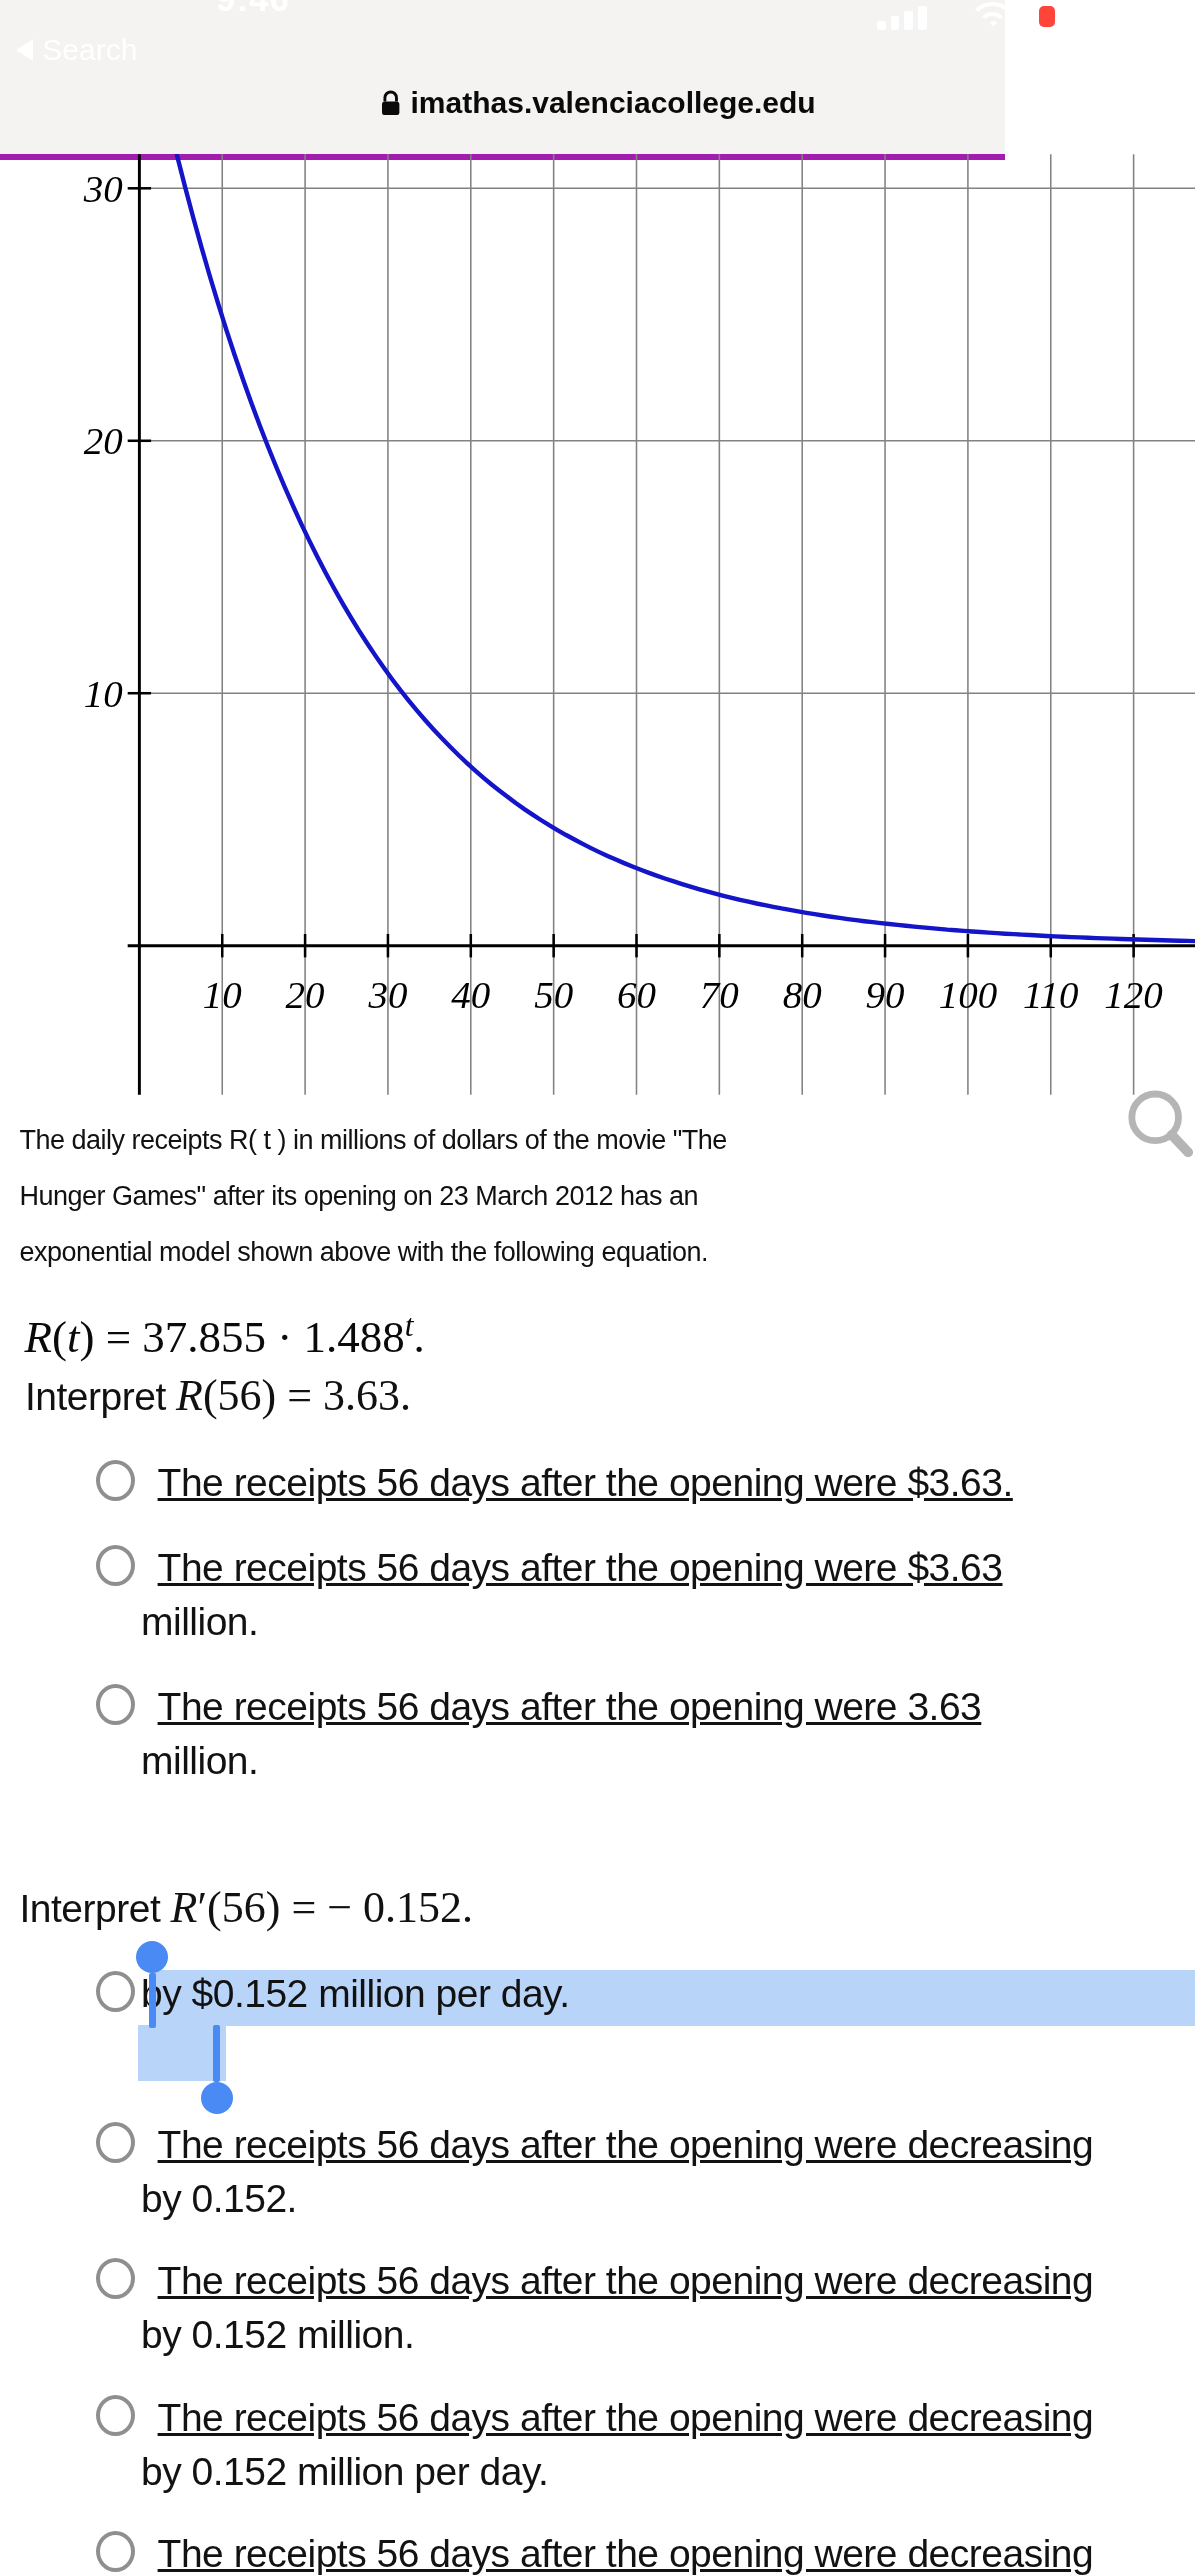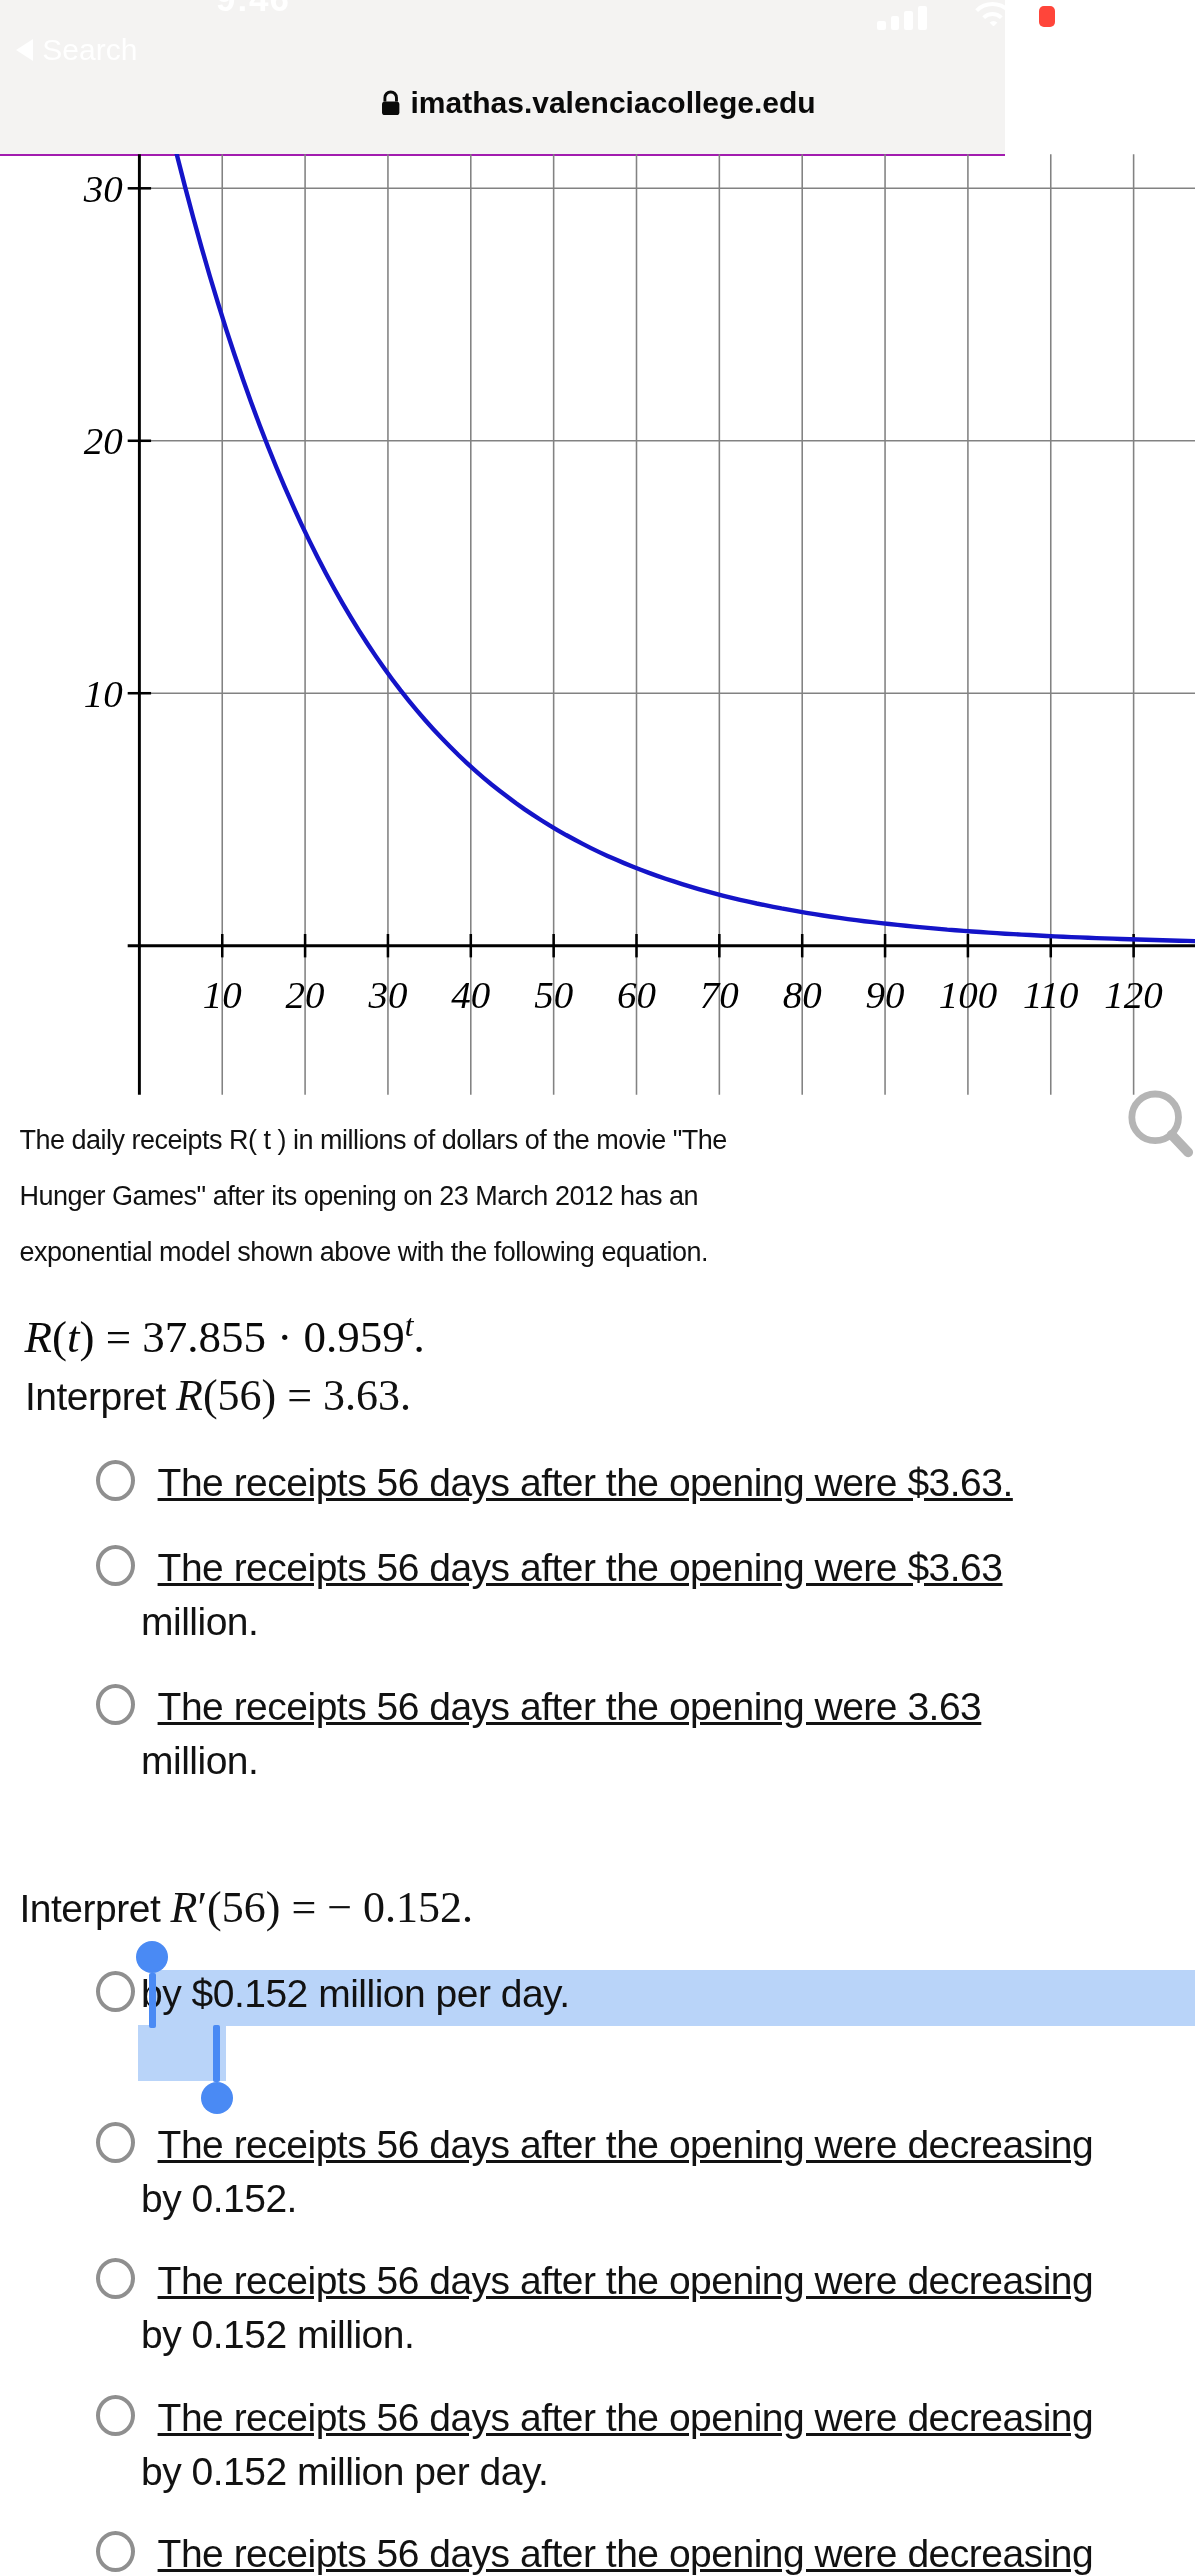--- a/index.html
+++ b/index.html
@@ -2,21 +2,21 @@
 <html><head>
 <meta charset="utf-8">
 <style>
   html,body{margin:0;padding:0;background:#ffffff;}
   .screen{
     position:relative;width:1196px;height:2576px;background:#ffffff;
     overflow:hidden;font-family:"Liberation Sans",sans-serif;color:#111;
   }
   
   .topbar{position:absolute;left:0;top:0;width:1005px;height:154px;
-    background:#f4f3f2;border-bottom:2px solid #a21caf;}
+    background:#f4f3f2;border-bottom:6px solid #a21caf;}
   .time{position:absolute;left:216px;top:-21.4px;font-size:35px;font-weight:700;
     color:rgba(255,255,255,0.95);letter-spacing:1px;}
   .back-search{position:absolute;left:15.6px;top:33px;font-size:30px;
     color:rgba(255,255,255,0.95);display:flex;align-items:center;gap:9.7px;}
   .back-arrow{width:0;height:0;border-top:11.7px solid transparent;
     border-bottom:11.7px solid transparent;border-right:17.5px solid rgba(255,255,255,0.95);}
   .sig{position:absolute;top:5.8px;display:flex;align-items:flex-end;gap:4.9px;}
   .sig i{display:block;width:8.8px;background:rgba(255,255,255,0.95);border-radius:1.9px;}
   .wifi{position:absolute;left:968px;top:0px;width:51px;height:33px;overflow:hidden;}
   .wifi span{position:absolute;border:4.9px solid rgba(255,255,255,0.95);
@@ -154,21 +154,21 @@
     </svg>
   </div>
 
   <div class="para">
     <div class="l">The daily receipts R( t ) in millions of dollars of the movie "The</div>
     <div class="l">Hunger Games" after its opening on 23 March 2012 has an</div>
     <div class="l">exponential model shown above with the following equation.</div>
   </div>
 
   <div class="mathline" style="left:24.4px;top:1308px;">
-    <span class="m"><span class="m-vi">R</span><span>(</span><span class="m-vi">t</span><span>) = 37.855 · 0.959</span><span class="m-sup">t</span><span>.</span></span>
+    <span class="m"><span class="m-vi">R</span><span>(</span><span class="m-vi">t</span><span>) = 37.855 · 1.488</span><span class="m-sup">t</span><span>.</span></span>
   </div>
 
   <div class="interp" style="left:25px;top:1370px;">
     <span>Interpret </span><span class="m"><span class="m-vi">R</span><span>(56) = 3.63.</span></span>
   </div>
 
   <div class="opt" style="top:1456px;">
     <span class="radio"></span>
     <div class="lines">
       <div class="l l1">The receipts 56 days after the opening were $3.63.</div>

